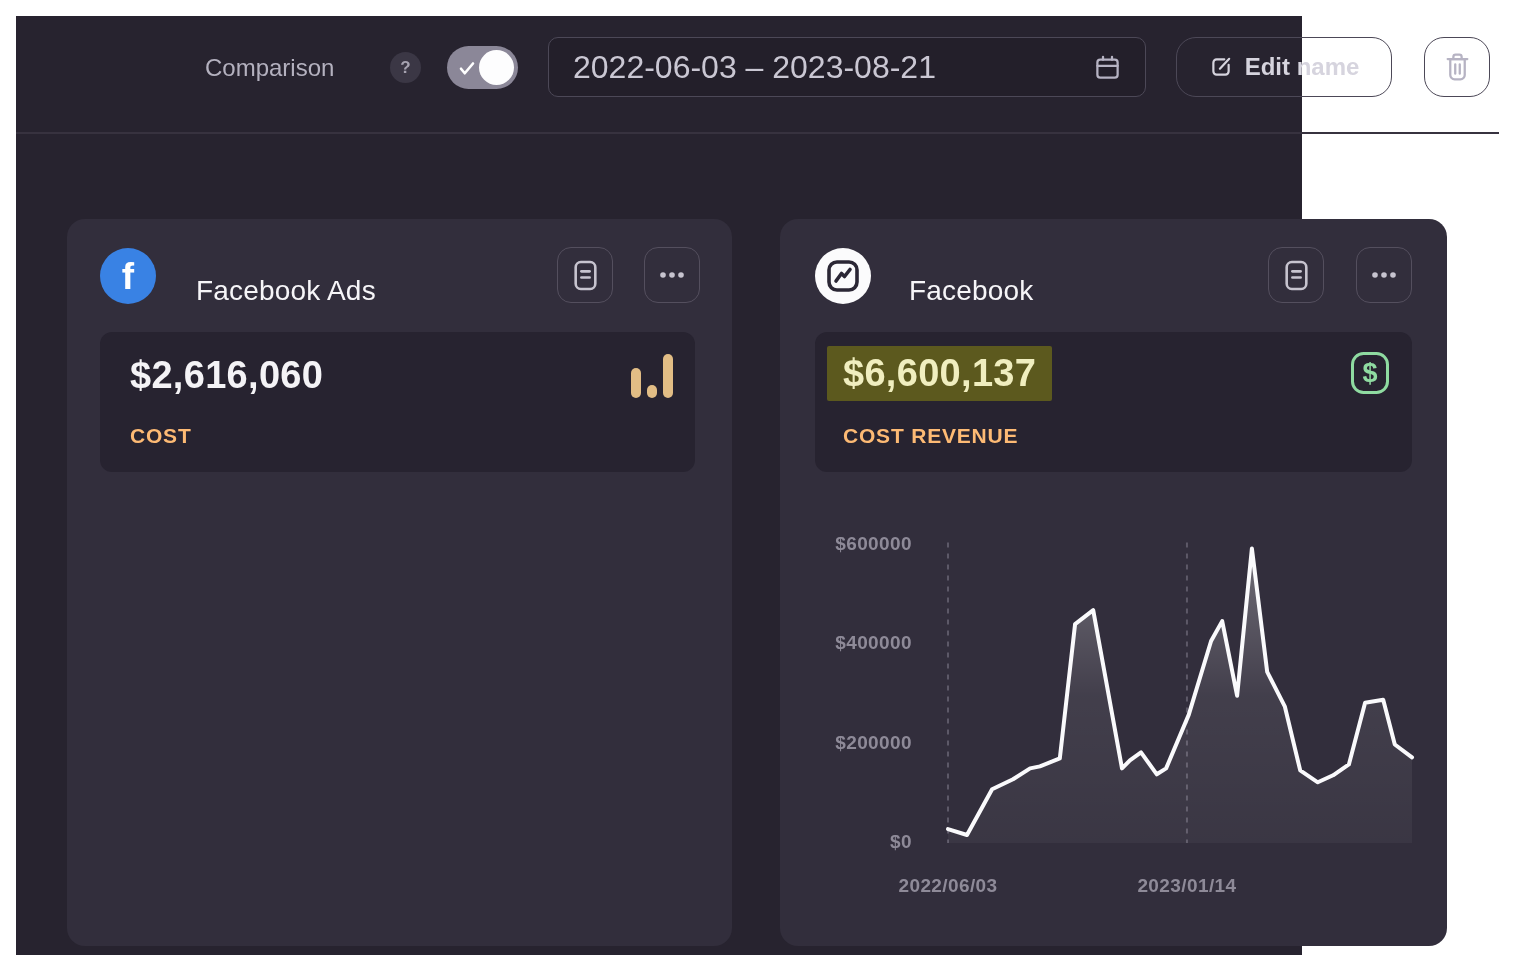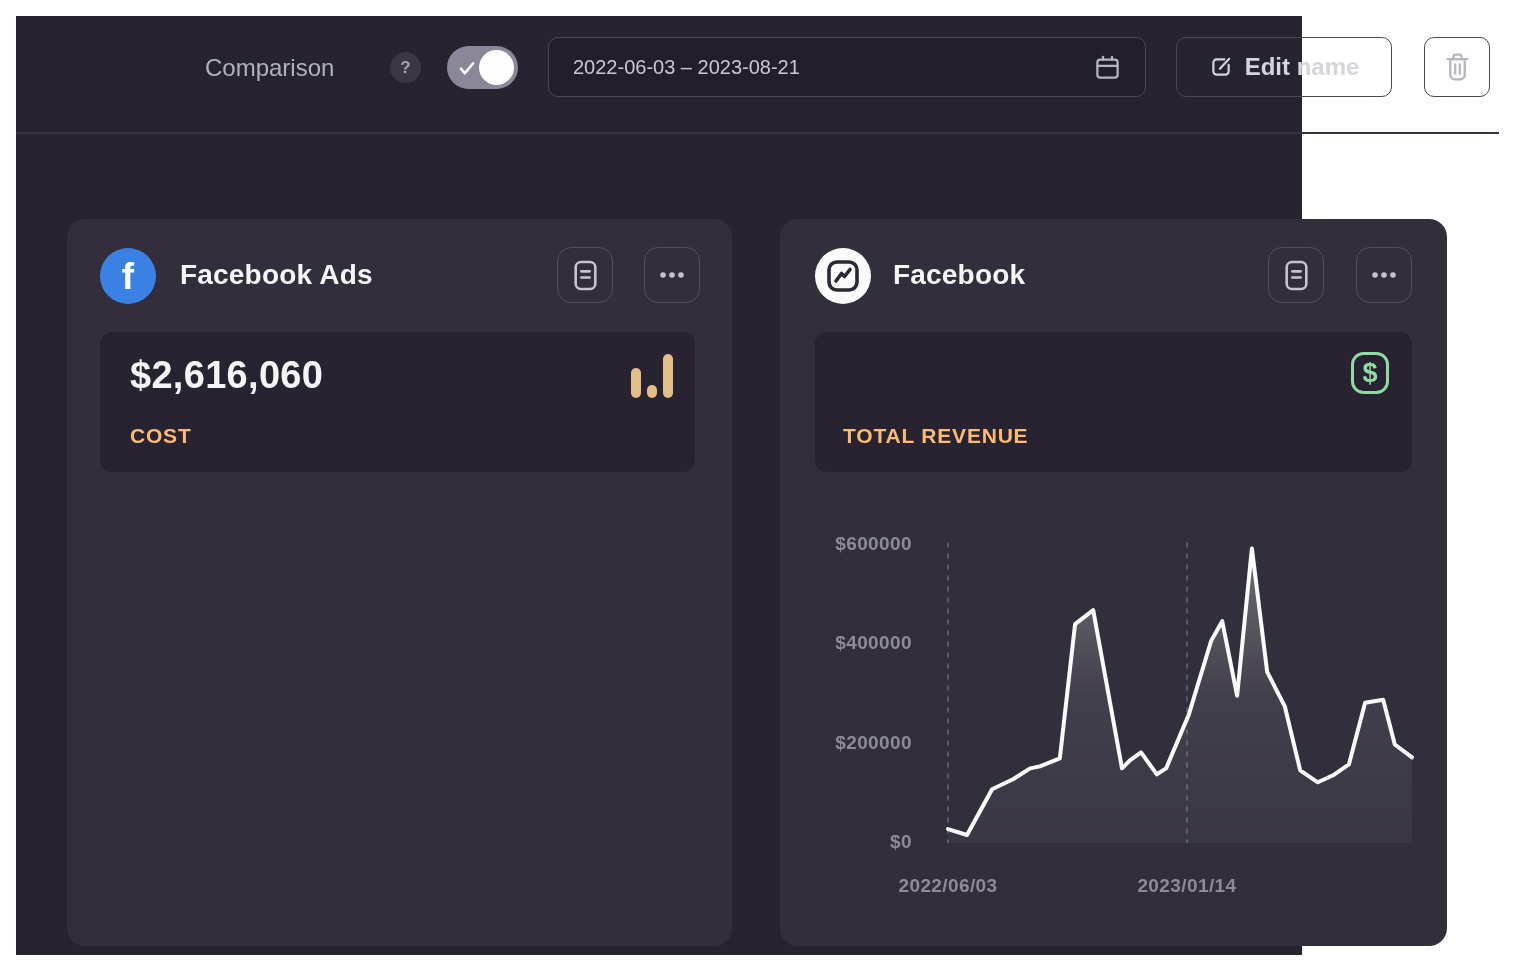--- a/index.html
+++ b/index.html
@@ -22,48 +22,48 @@
   .toggle {
     position:absolute; left:431px; top:30px; width:71px; height:43px; border-radius:22px;
     background:#8b8798; cursor:pointer;
   }
   .toggle .check { position:absolute; left:11px; top:13px; width:18px; height:18px; }
   .toggle .knob { position:absolute; right:4px; top:4px; width:35px; height:35px; border-radius:50%; background:#fdfdfe; }
 
   .date-field {
     position:absolute; left:532px; top:21px; width:598px; height:60px; box-sizing:border-box;
     border:1.5px solid #4c4857; border-radius:10px; background:rgba(0,0,0,0.10);
-    display:flex; align-items:center; padding:0 24px; color:#cac7d3; font-size:20px; cursor:text;
+    display:flex; align-items:center; padding:0 24px; color:#cac7d3; font-size:32px; cursor:text;
   }
   .date-field svg { margin-left:auto; }
 
   .btn {
     position:absolute; top:21px; height:60px; box-sizing:border-box;
-    border:1.5px solid #4c4857; border-radius:10px; background:transparent;
+    border:1.5px solid #4c4857; border-radius:20px; background:transparent;
     display:flex; align-items:center; justify-content:center; gap:12px;
     color:#d6d4de; font-size:24px; font-weight:700; font-family:inherit; cursor:pointer;
   }
   .btn.edit { left:1160px; width:216px; }
   .btn.trash { left:1408px; width:66px; }
 
   
   .card { position:absolute; top:203px; width:665px; height:727px; background:#322e3c; border-radius:18px; }
   .card-fb { left:51px; }
   .card-rev { left:764px; width:667px; }
 
   .avatar {
     position:absolute; left:33px; top:29px; width:56px; height:56px; border-radius:50%;
     display:flex; align-items:center; justify-content:center;
   }
   .card-rev .avatar { left:35px; }
   .avatar.fb { background:#3982e4; color:#ffffff; font-size:37px; font-weight:700; }
   .avatar.fb span { transform:translateY(1px); }
   .avatar.rev { background:#fbfbfc; }
 
-  .card h2 { position:absolute; left:113px; top:40px; margin:0; font-size:28px; font-weight:700; color:#f6f5f8; letter-spacing:0.2px; }
+  .card h2 { position:absolute; left:113px; top:40px; margin:16px; font-size:28px; font-weight:400; color:#f6f5f8; letter-spacing:0.2px; }
 
   .icon-btn {
     position:absolute; top:28px; width:56px; height:56px; border-radius:14px;
     border:1.5px solid #544f5e; background:transparent; cursor:pointer;
     display:flex; align-items:center; justify-content:center;
   }
   .card-fb .doc { left:490px; }  .card-fb .more { left:577px; }
   .card-rev .doc { left:488px; } .card-rev .more { left:576px; }
 
   .tile { position:absolute; left:33px; top:113px; width:595px; height:140px; background:#272330; border-radius:12px; }
@@ -193,21 +193,24 @@
       </button>
       <button class="icon-btn more">
         <svg width="30" height="8" viewBox="0 0 30 8">
           <circle cx="6" cy="4" r="2.8" fill="#c7c4cf"></circle>
           <circle cx="15" cy="4" r="2.8" fill="#c7c4cf"></circle>
           <circle cx="24" cy="4" r="2.8" fill="#c7c4cf"></circle>
         </svg>
       </button>
 
       <div class="tile">
-        <div class="mlabel">TOTAL REVENUE</div>
+        <div class="value">
+          <span class="hlspan">$6,600,137</span>
+        </div>
+        <div class="mlabel">COST REVENUE</div>
         <svg class="dollar" width="40" height="44" viewBox="0 0 40 44">
           <rect x="2.5" y="2.5" width="35" height="39" rx="11" fill="none" stroke="#8fdba1" stroke-width="3"></rect>
           <text x="20" y="31" text-anchor="middle" font-size="27" font-weight="700" fill="#8fdba1">$</text>
         </svg>
       </div>
 
       <svg id="rev-chart" viewBox="810 520 630 385">
         <defs>
           <linearGradient id="areaGrad" x1="0" y1="0" x2="0" y2="1">
             <stop offset="0" stop-color="#ffffff" stop-opacity="0.30"></stop>

